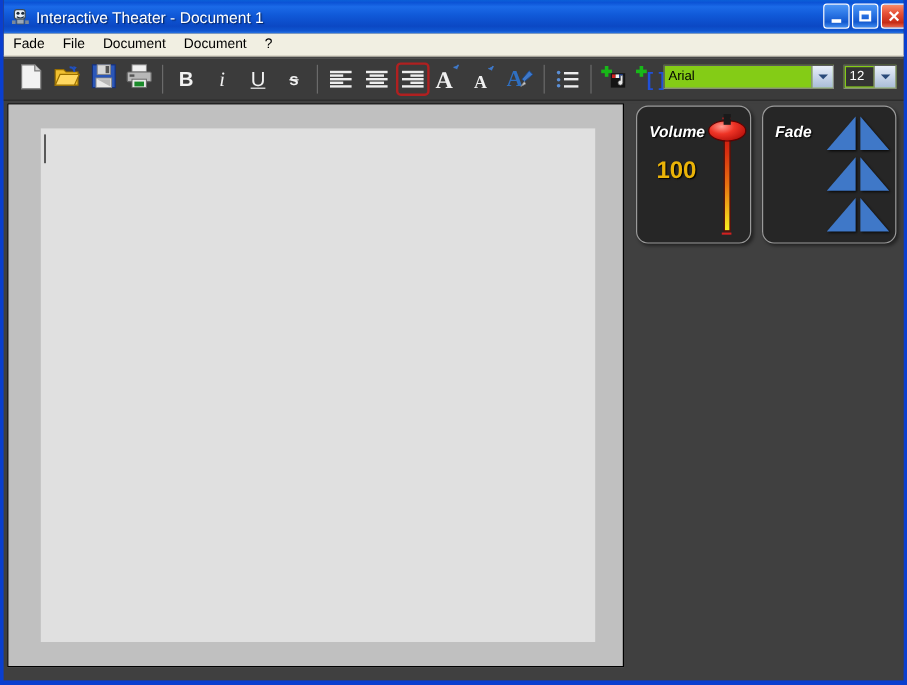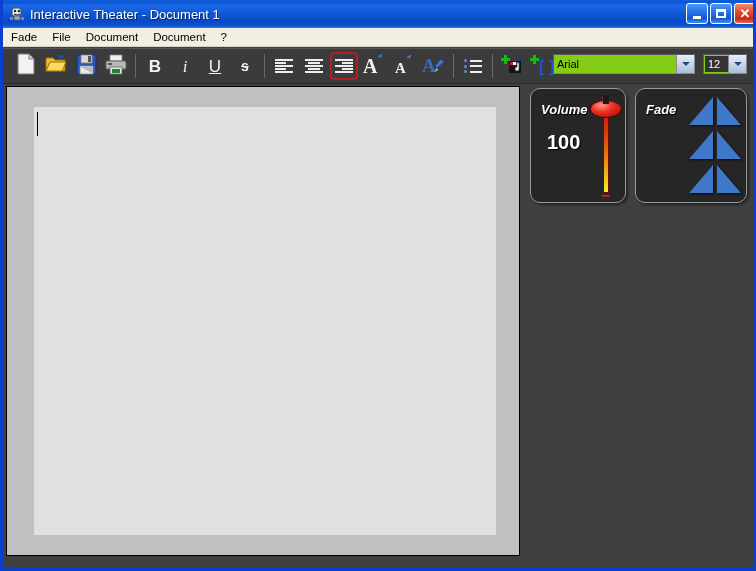--- a/index.html
+++ b/index.html
@@ -235,21 +235,21 @@
     position: absolute; color: #ffffff;
     font-size: 13px; font-weight: bold; font-style: italic;
     text-shadow: 1px 1px 1px #000;
     white-space: nowrap;
   }
   #volume-title { left: 10px; top: 13px; }
   #fade-title   { left: 10px; top: 13px; }
 
   #volume-value {
     position: absolute; left: 16px; top: 42px;
-    color: #ffffff;
+    color: #eab308;
     font-size: 20px; font-weight: bold;
     text-shadow: 1px 1px 1px #000;
   }
 
   
   #vol-slider { position: absolute; left: 64px; top: 4px; width: 22px; height: 108px; }
   #vol-plus, #vol-minus {
     position: absolute; left: 4px; width: 13px;
     color: #d42020; font-size: 14px; font-weight: bold;
     line-height: 10px; text-align: center;

